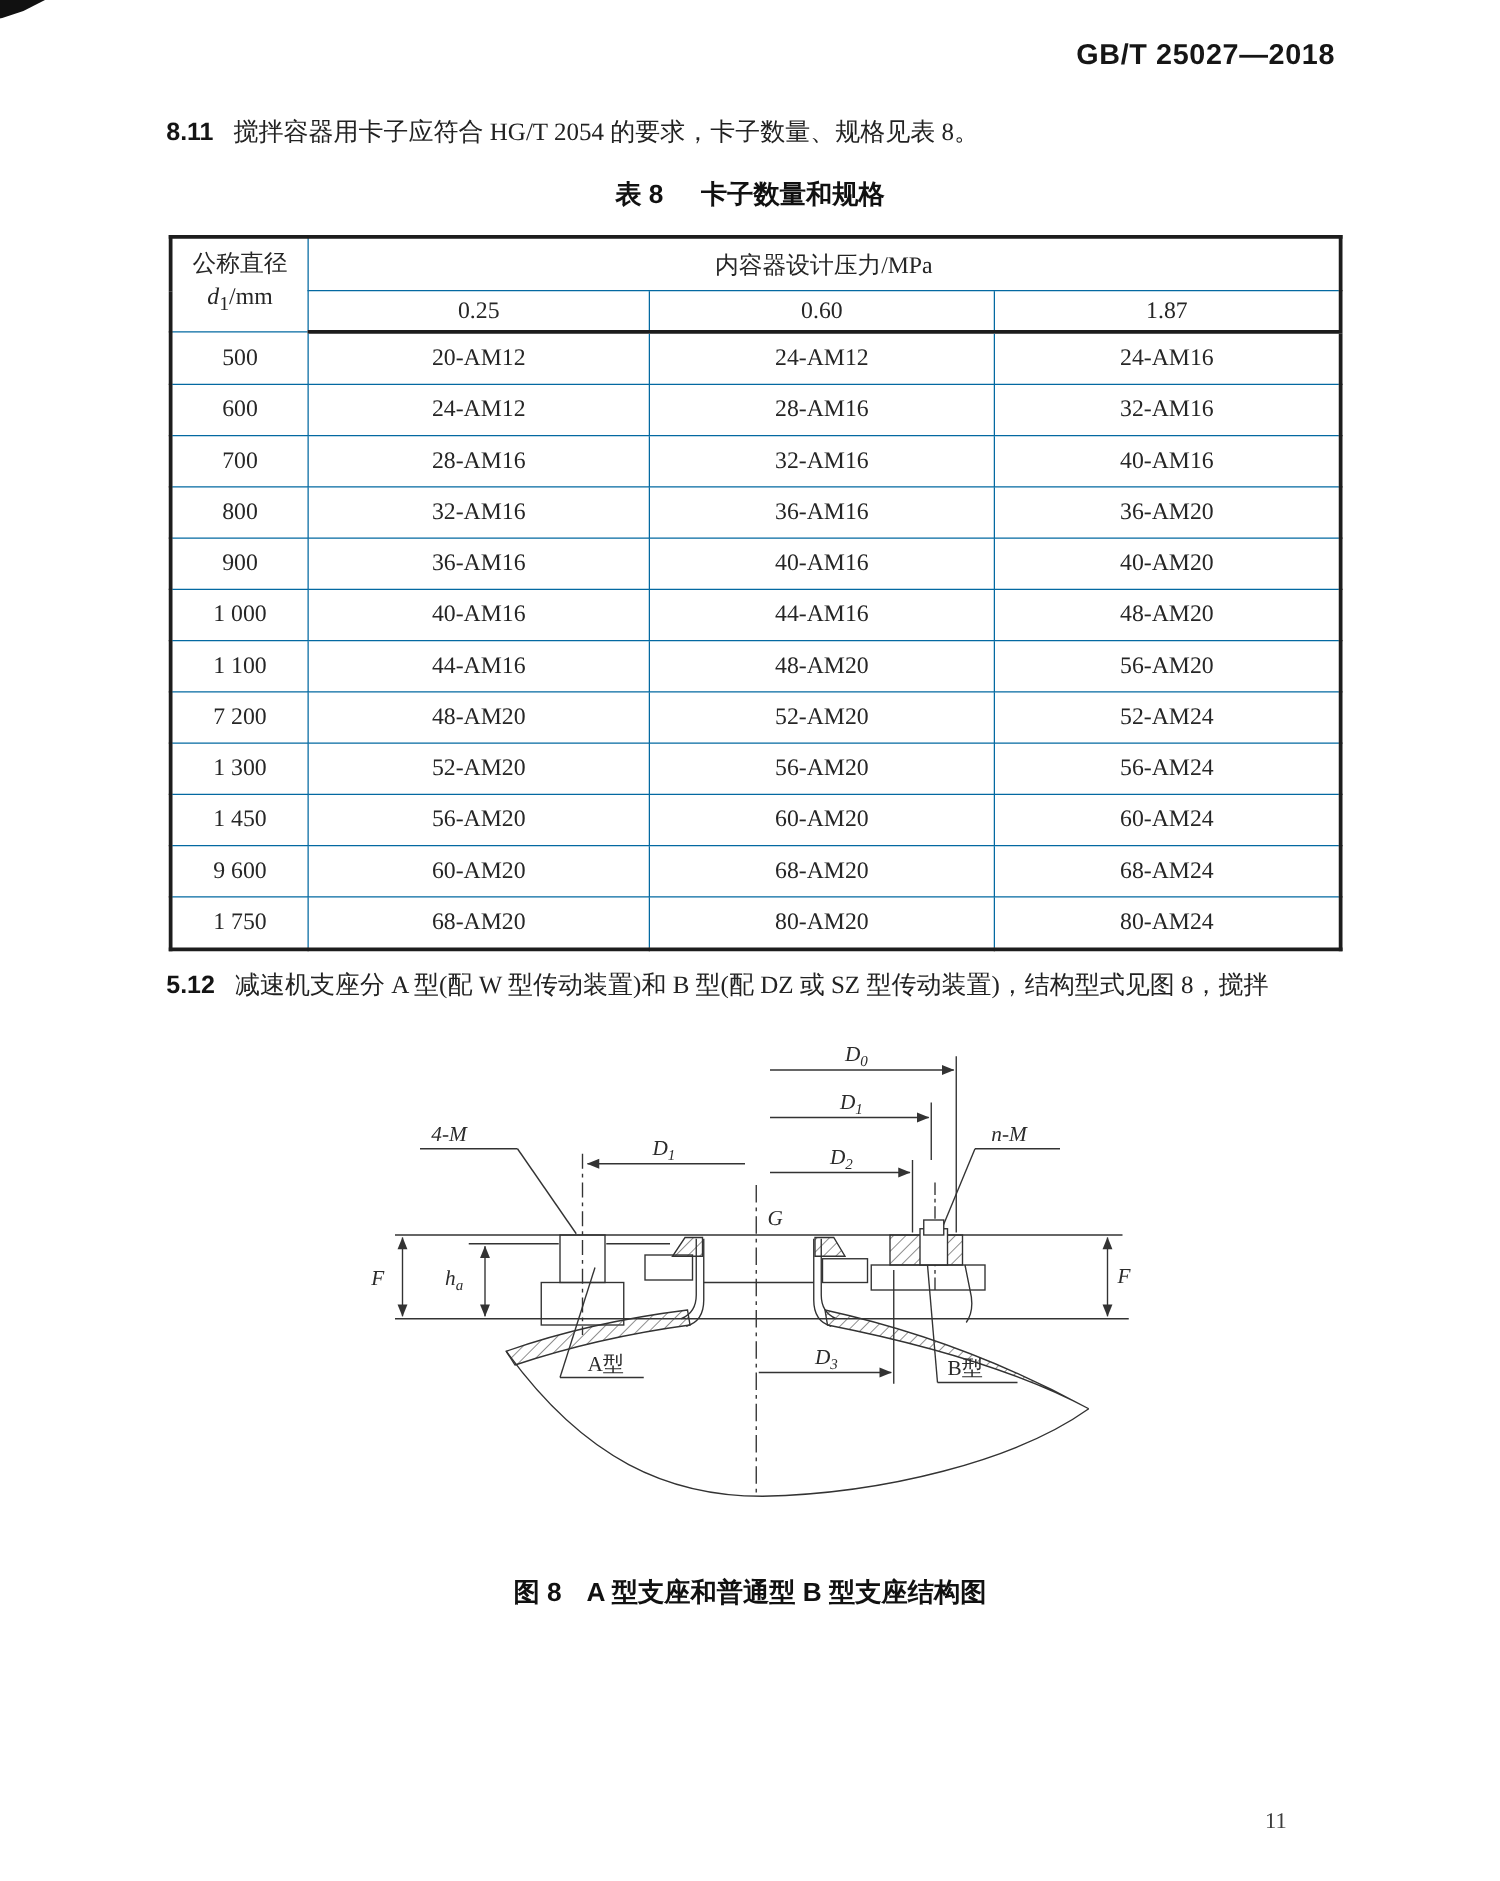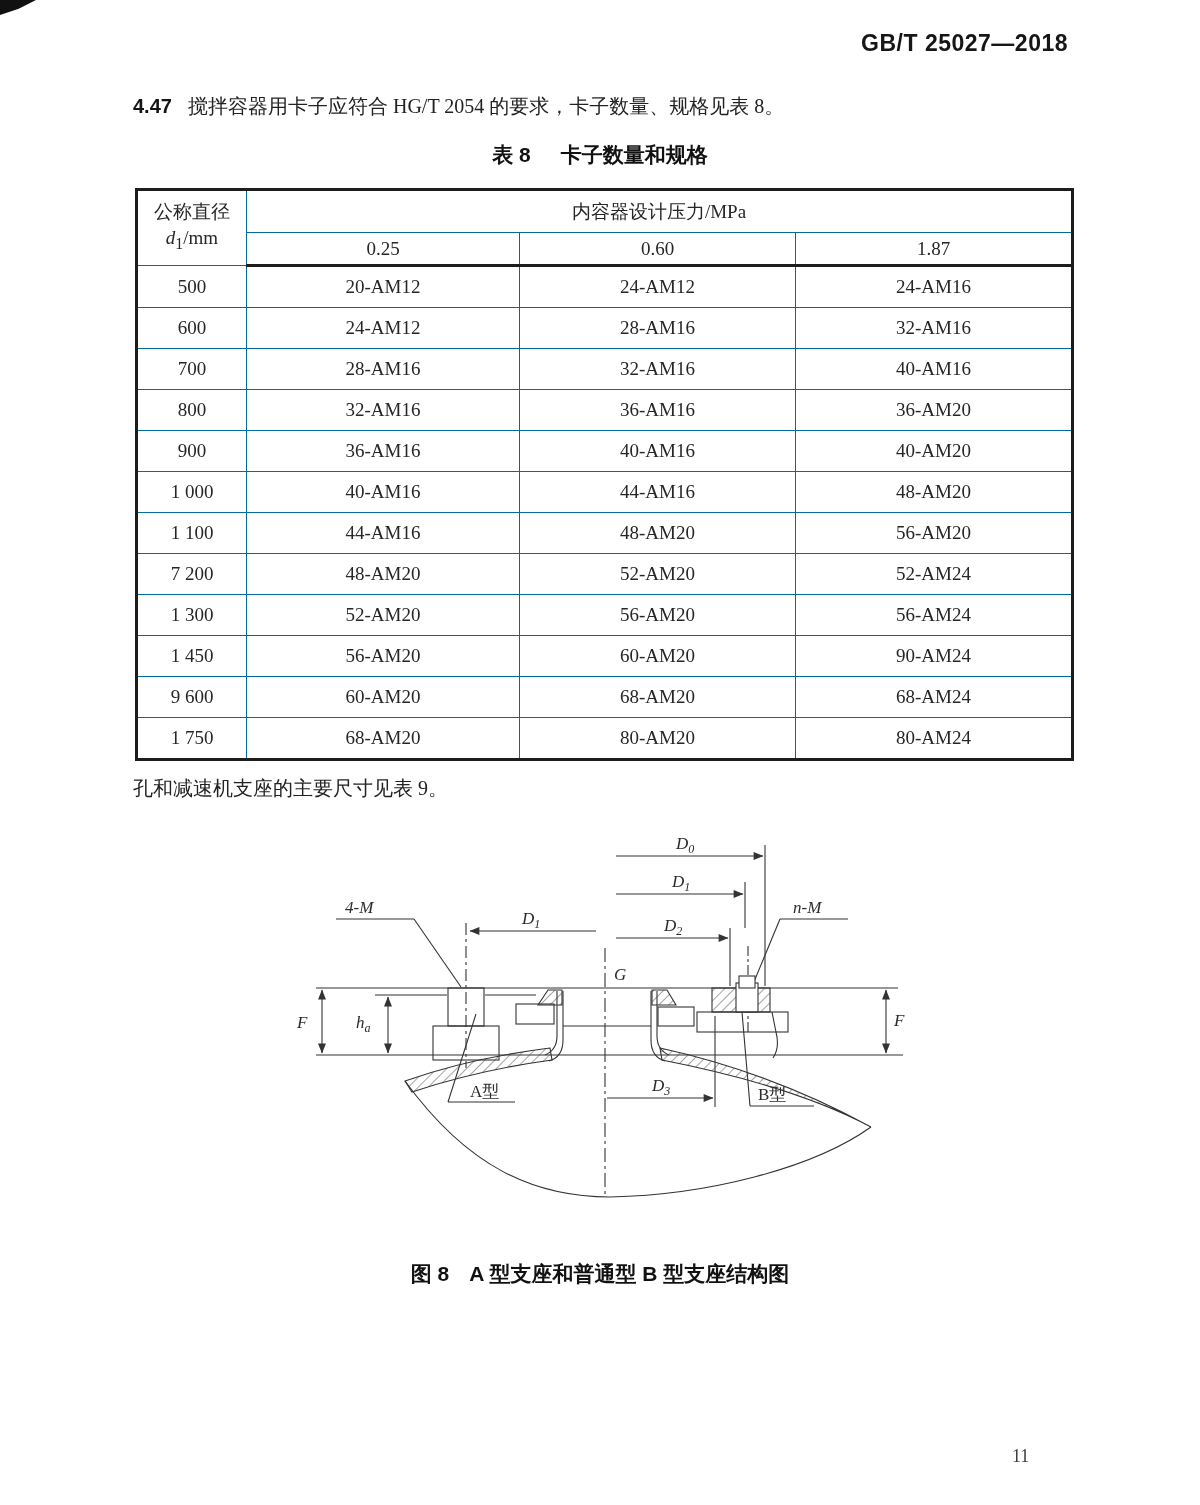--- a/index.html
+++ b/index.html
@@ -41,21 +41,21 @@
   .cjktxt{font-size:17px;font-style:normal;}
 </style>
 </head>
 <body>
 
 <div class="corner-mark"></div>
 
 <div class="doc-code">GB/T 25027—2018</div>
 
 <div class="para p511">
-  <span class="clause-no">4.47</span><span>搅拌容器用卡子应符合 HG/T 2054 的要求，卡子数量、规格见表 8。</span>
+  <span class="clause-no">8.11</span><span>搅拌容器用卡子应符合 HG/T 2054 的要求，卡子数量、规格见表 8。</span>
 </div>
 
 <div class="tbl-title">
   <span class="tt-pre">表 8</span><span>卡子数量和规格</span>
 </div>
 
 <table class="t8">
   <colgroup>
     <col style="width:110px">
       <col style="width:273px">
@@ -128,39 +128,39 @@
     <tr>
         <td>1 300</td>
         <td>52-AM20</td>
         <td>56-AM20</td>
         <td>56-AM24</td>
       </tr>
     <tr>
         <td>1 450</td>
         <td>56-AM20</td>
         <td>60-AM20</td>
-        <td>90-AM24</td>
+        <td>60-AM24</td>
       </tr>
     <tr>
         <td>9 600</td>
         <td>60-AM20</td>
         <td>68-AM20</td>
         <td>68-AM24</td>
       </tr>
     <tr>
         <td>1 750</td>
         <td>68-AM20</td>
         <td>80-AM20</td>
         <td>80-AM24</td>
       </tr>
   </tbody>
 </table>
 
 <div class="para p512">
-  <div>孔和减速机支座的主要尺寸见表 9。</div>
+  <div><span class="clause-no">5.12</span><span>减速机支座分 A 型(配 W 型传动装置)和 B 型(配 DZ 或 SZ 型传动装置)，结构型式见图 8，搅拌</span></div>
 </div>
 
 <div class="fig-wrap">
 <svg width="625" height="375" viewBox="288 835 625 375" xmlns="http://www.w3.org/2000/svg">
   <defs>
     <marker id="arr" viewBox="0 0 10 10" refX="9.5" refY="5" markerWidth="11" markerHeight="9" orient="auto-start-reverse">
       <path d="M0,1 L10,5 L0,9 Z" fill="#333"></path>
     </marker>
     <pattern id="hatch" patternUnits="userSpaceOnUse" width="7" height="7" patternTransform="rotate(45)">
       <line x1="0" y1="0" x2="0" y2="7" stroke="#4a4a4a" stroke-width="1"></line>

